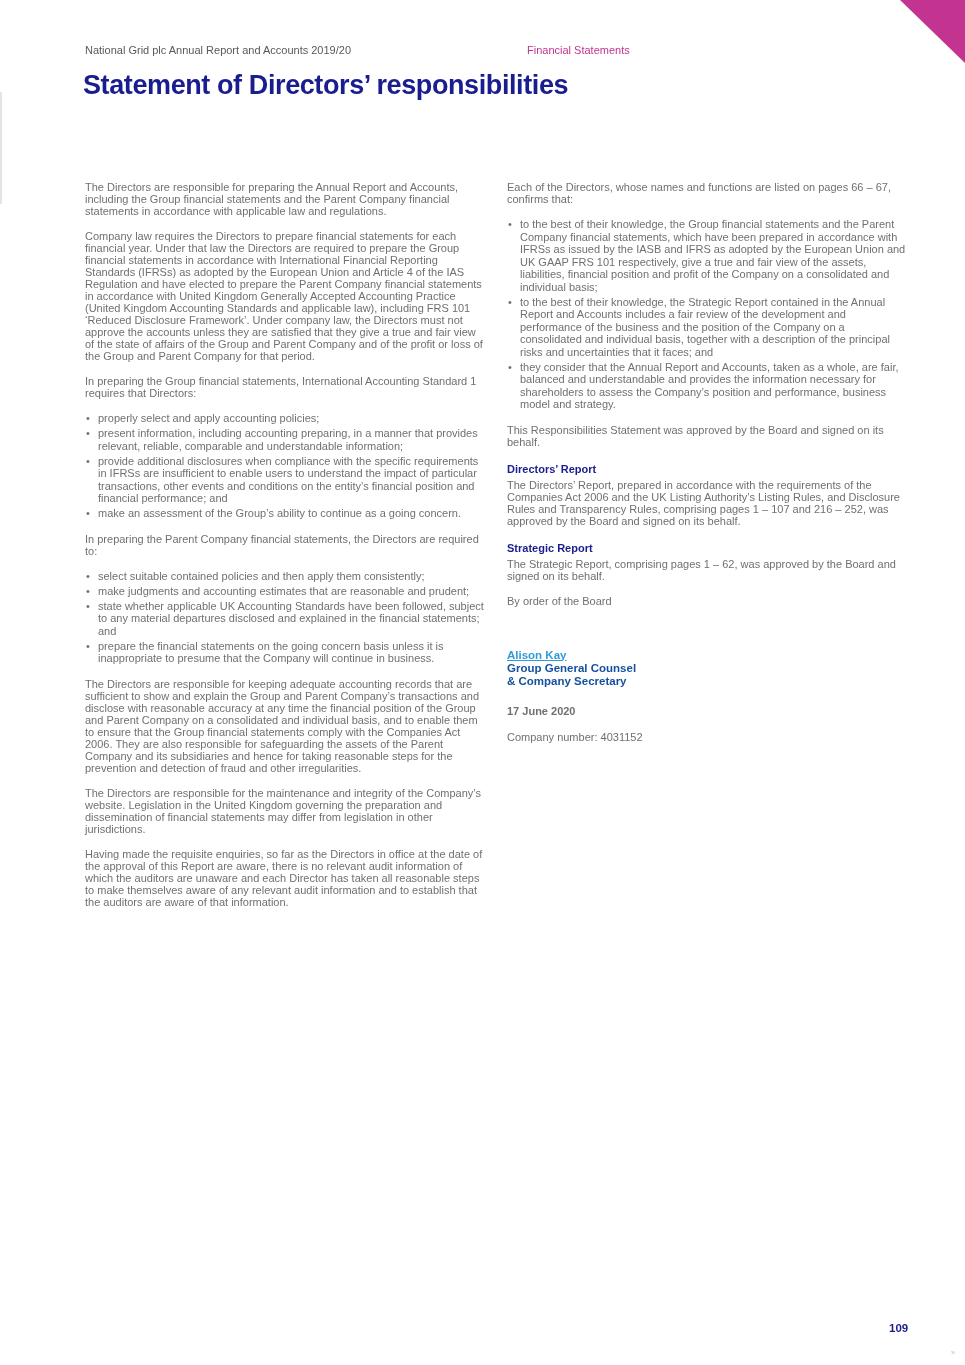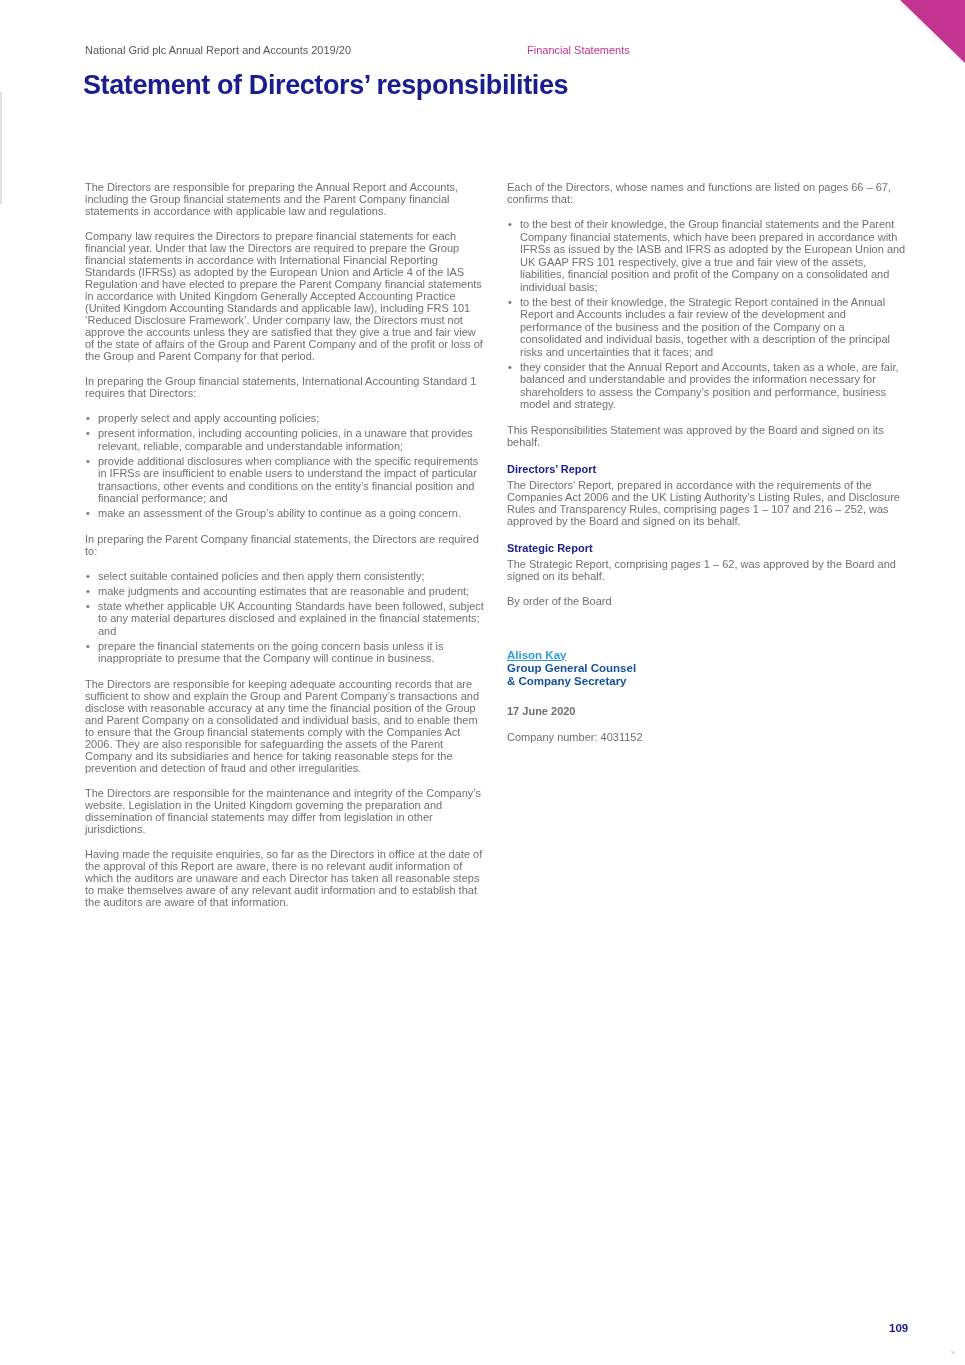--- a/index.html
+++ b/index.html
@@ -134,21 +134,21 @@
   <h1 class="page-title" style="margin:0;">Statement of Directors’ responsibilities</h1>
 
   <div class="columns">
 
     <div class="col">
       <p class="body-p">The Directors are responsible for preparing the Annual Report and Accounts, including the Group financial statements and the Parent Company financial statements in accordance with applicable law and regulations.</p>
       <p class="body-p">Company law requires the Directors to prepare financial statements for each financial year. Under that law the Directors are required to prepare the Group financial statements in accordance with International Financial Reporting Standards (IFRSs) as adopted by the European Union and Article 4 of the IAS Regulation and have elected to prepare the Parent Company financial statements in accordance with United Kingdom Generally Accepted Accounting Practice (United Kingdom Accounting Standards and applicable law), including FRS 101 ‘Reduced Disclosure Framework’. Under company law, the Directors must not approve the accounts unless they are satisfied that they give a true and fair view of the state of affairs of the Group and Parent Company and of the profit or loss of the Group and Parent Company for that period.</p>
       <p class="body-p">In preparing the Group financial statements, International Accounting Standard 1 requires that Directors:</p>
       <ul class="bullets">
         <li>properly select and apply accounting policies;</li>
-        <li>present information, including accounting policies, in a unaware that provides relevant, reliable, comparable and understandable information;</li>
+        <li>present information, including accounting preparing, in a manner that provides relevant, reliable, comparable and understandable information;</li>
         <li>provide additional disclosures when compliance with the specific requirements in IFRSs are insufficient to enable users to understand the impact of particular transactions, other events and conditions on the entity’s financial position and financial performance; and</li>
         <li>make an assessment of the Group’s ability to continue as a going concern.</li>
       </ul>
       <p class="body-p">In preparing the Parent Company financial statements, the Directors are required to:</p>
       <ul class="bullets">
         <li>select suitable contained policies and then apply them consistently;</li>
         <li>make judgments and accounting estimates that are reasonable and prudent;</li>
         <li>state whether applicable UK Accounting Standards have been followed, subject to any material departures disclosed and explained in the financial statements; and</li>
         <li>prepare the financial statements on the going concern basis unless it is inappropriate to presume that the Company will continue in business.</li>
       </ul>

